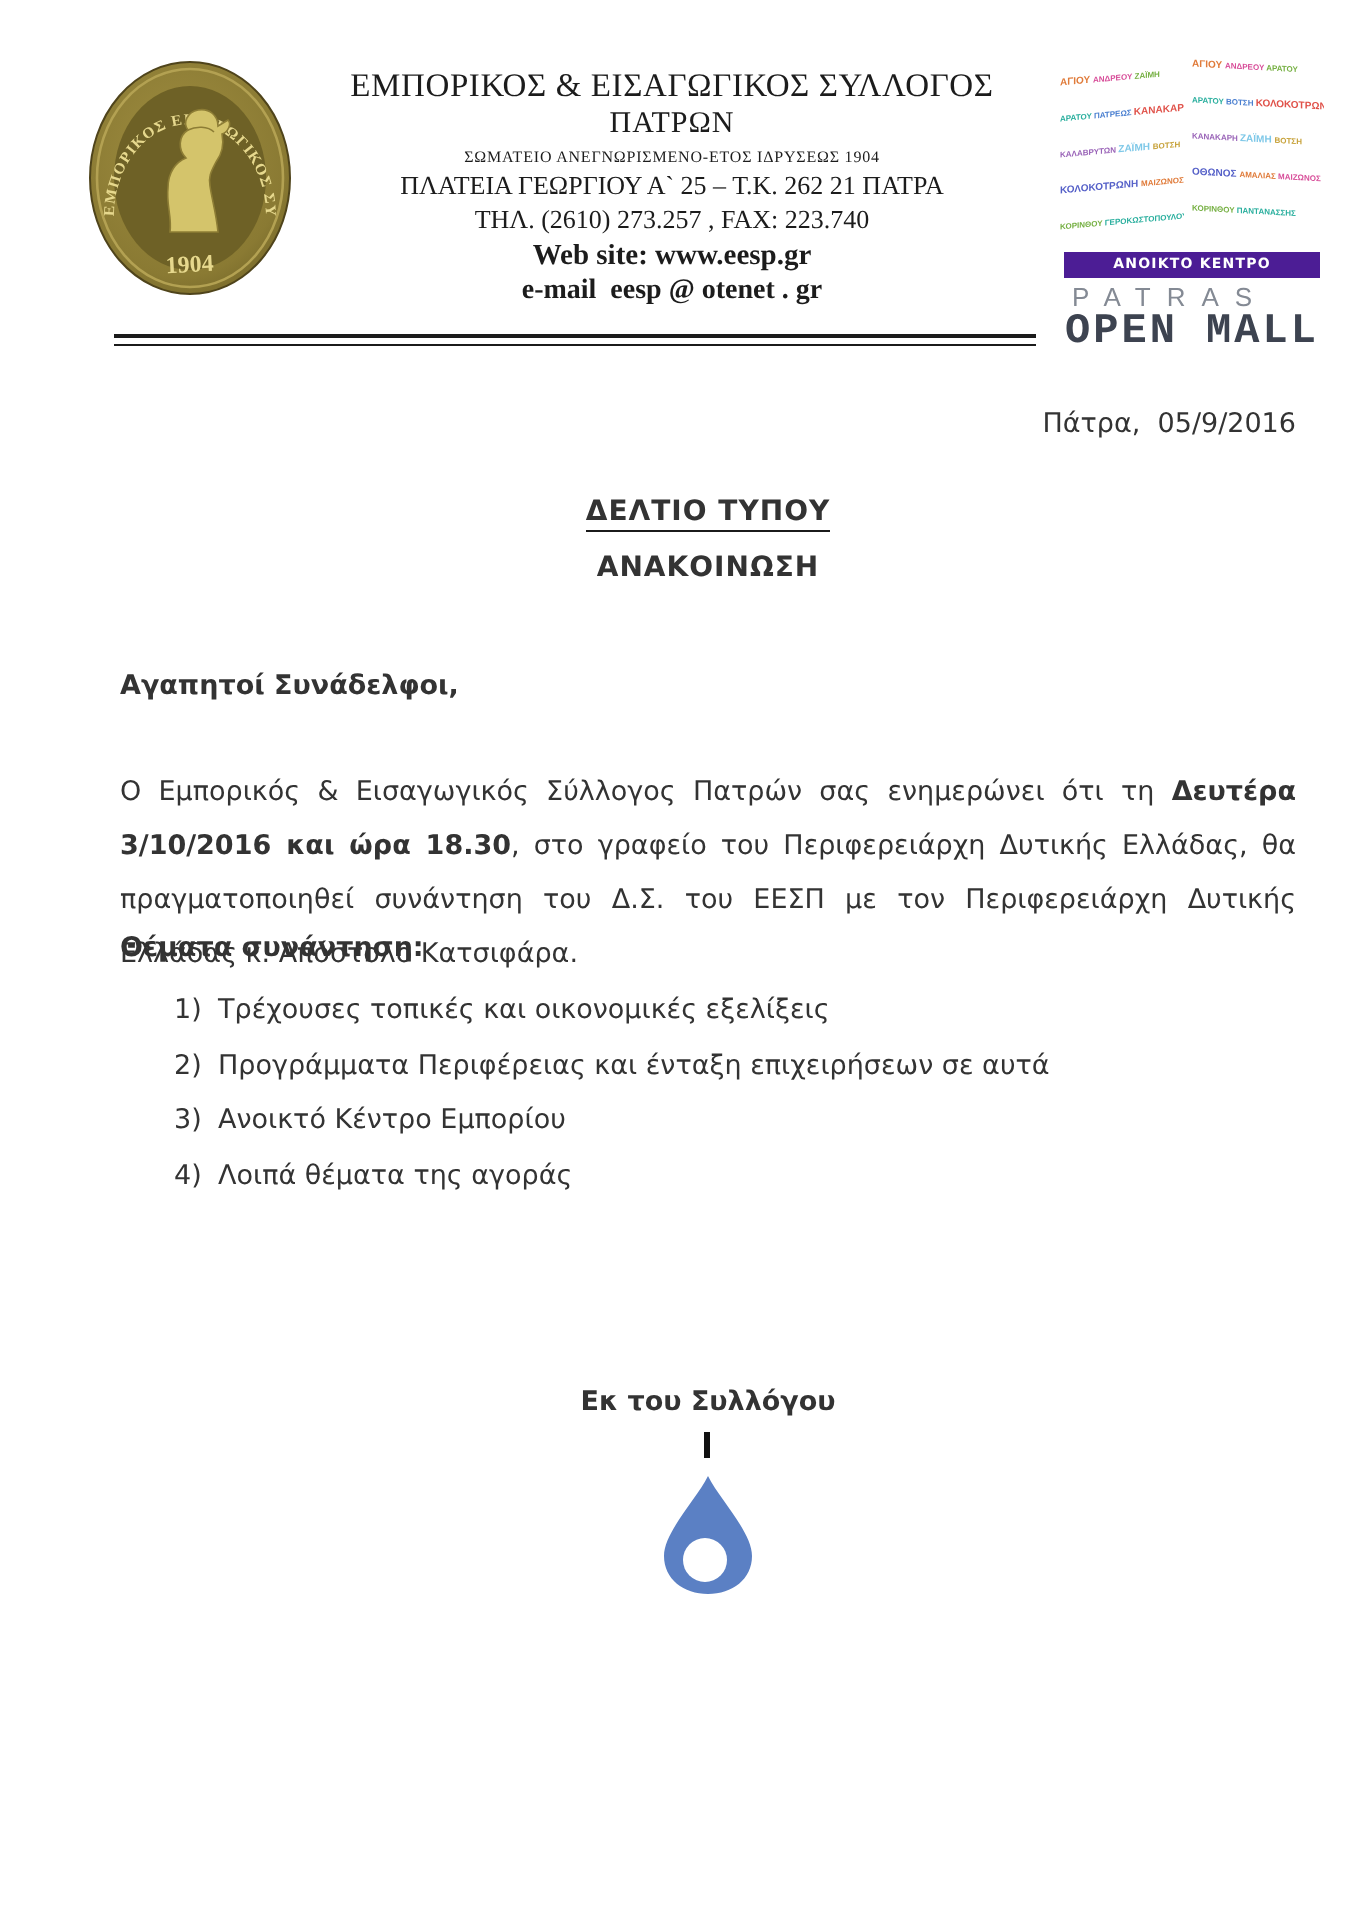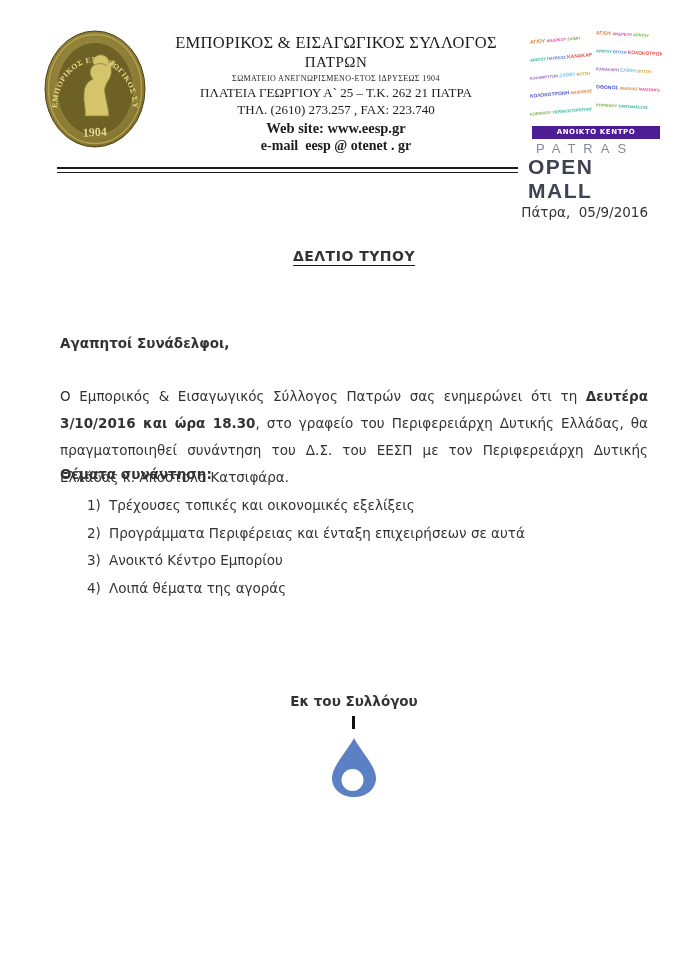--- a/index.html
+++ b/index.html
@@ -35,22 +35,22 @@
              font-family:"Liberation Sans",sans-serif;}
   .omc-banner{
     width:128px;margin:2px auto 0 auto;height:13px;line-height:13px;
     text-align:center;color:#fff;font-size:7px;letter-spacing:.6px;font-weight:bold;
   }
   .omc-patras{
     text-align:left;font-size:13px;font-weight:400;letter-spacing:8px;
     padding-left:8px;margin-top:2px;font-family:"Liberation Sans",sans-serif;
   }
   .omc-openmall{
-    text-align:left;font-size:21px;font-weight:800;letter-spacing:1.5px;
-    margin-top:-1px;font-family:Liberation Sans, sans-serif;
+    text-align:center;font-size:21px;font-weight:800;letter-spacing:1.5px;
+    margin-top:-1px;font-family:Liberation Mono, monospace;
   }
   
   .dateline{position:absolute;left:60px;top:204px;width:588px;text-align:right;
             font-size:13.5px;white-space:pre;}
   .doc-title{position:absolute;left:60px;top:248px;width:588px;text-align:center;
              font-size:14px;font-weight:bold;letter-spacing:.5px;}
   .doc-title span{border-bottom:1.5px solid #1b1b1b;padding-bottom:1px;}
   .doc-subtitle{position:absolute;left:60px;top:276px;width:588px;text-align:center;
                 font-size:14px;font-weight:bold;letter-spacing:.5px;}
   .salutation{position:absolute;left:60px;top:335px;font-size:13.5px;font-weight:bold;}
@@ -125,20 +125,21 @@
     <div class="omc-openmall" style="color: rgb(61, 67, 80);">OPEN MALL</div>
   </div>
 
   <div class="rule"></div>
 
   <div class="dateline">Πάτρα,  05/9/2016</div>
 
   <div class="doc-title">
     <span>ΔΕΛΤΙΟ ΤΥΠΟΥ</span>
   </div>
+  <div class="doc-subtitle">ΑΝΑΚΟΙΝΩΣΗ</div>
 
   <div class="salutation">Αγαπητοί Συνάδελφοι,</div>
 
   <p class="paragraph"><span>Ο Εμπορικός &amp; Εισαγωγικός Σύλλογος Πατρών  σας ενημερώνει ότι τη </span><b>Δευτέρα 3/10/2016 και ώρα 18.30</b><span>,  στο γραφείο του Περιφερειάρχη Δυτικής Ελλάδας, θα πραγματοποιηθεί συνάντηση του Δ.Σ. του ΕΕΣΠ με τον Περιφερειάρχη Δυτικής Ελλάδας κ. Απόστολο Κατσιφάρα.</span></p>
 
   <div class="topics-heading">Θέματα συνάντηση:</div>
 
   <div class="topics">
     <div class="topic-row">
       <span class="topic-num">1)</span>

